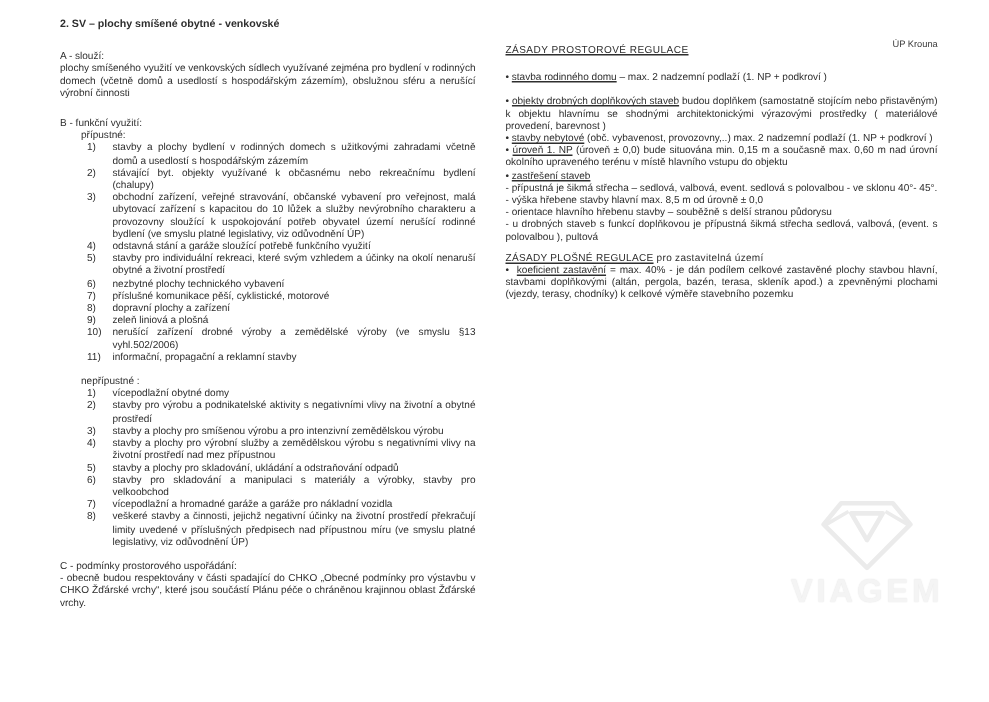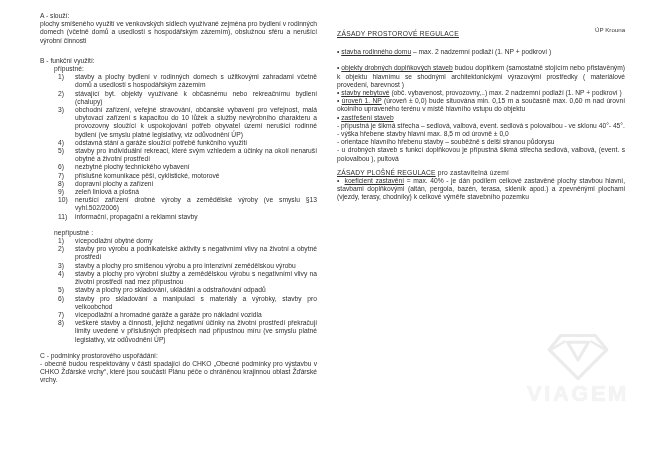--- a/index.html
+++ b/index.html
@@ -44,20 +44,21 @@
   .wm-svg{display:block;margin:0 auto 1px auto;}
 </style>
 </head>
 <body>
 
 <div class="page">
 
   <div class="hdr-right">ÚP Krouna</div>
 
   <div class="col-left">
+    <div class="title">2. SV – plochy smíšené obytné - venkovské</div>
 
     <div class="h">A - slouží:</div>
     <div class="p">plochy smíšeného využití ve venkovských sídlech využívané zejména pro bydlení v rodinných domech (včetně domů a usedlostí s hospodářským zázemím), obslužnou sféru a nerušící výrobní činnosti</div>
 
     <div class="gap-md"></div>
     <div class="h">B - funkční využití:</div>
     <div class="h indent">přípustné:</div>
 
     <div class="li">
         <span class="num">1)</span>

